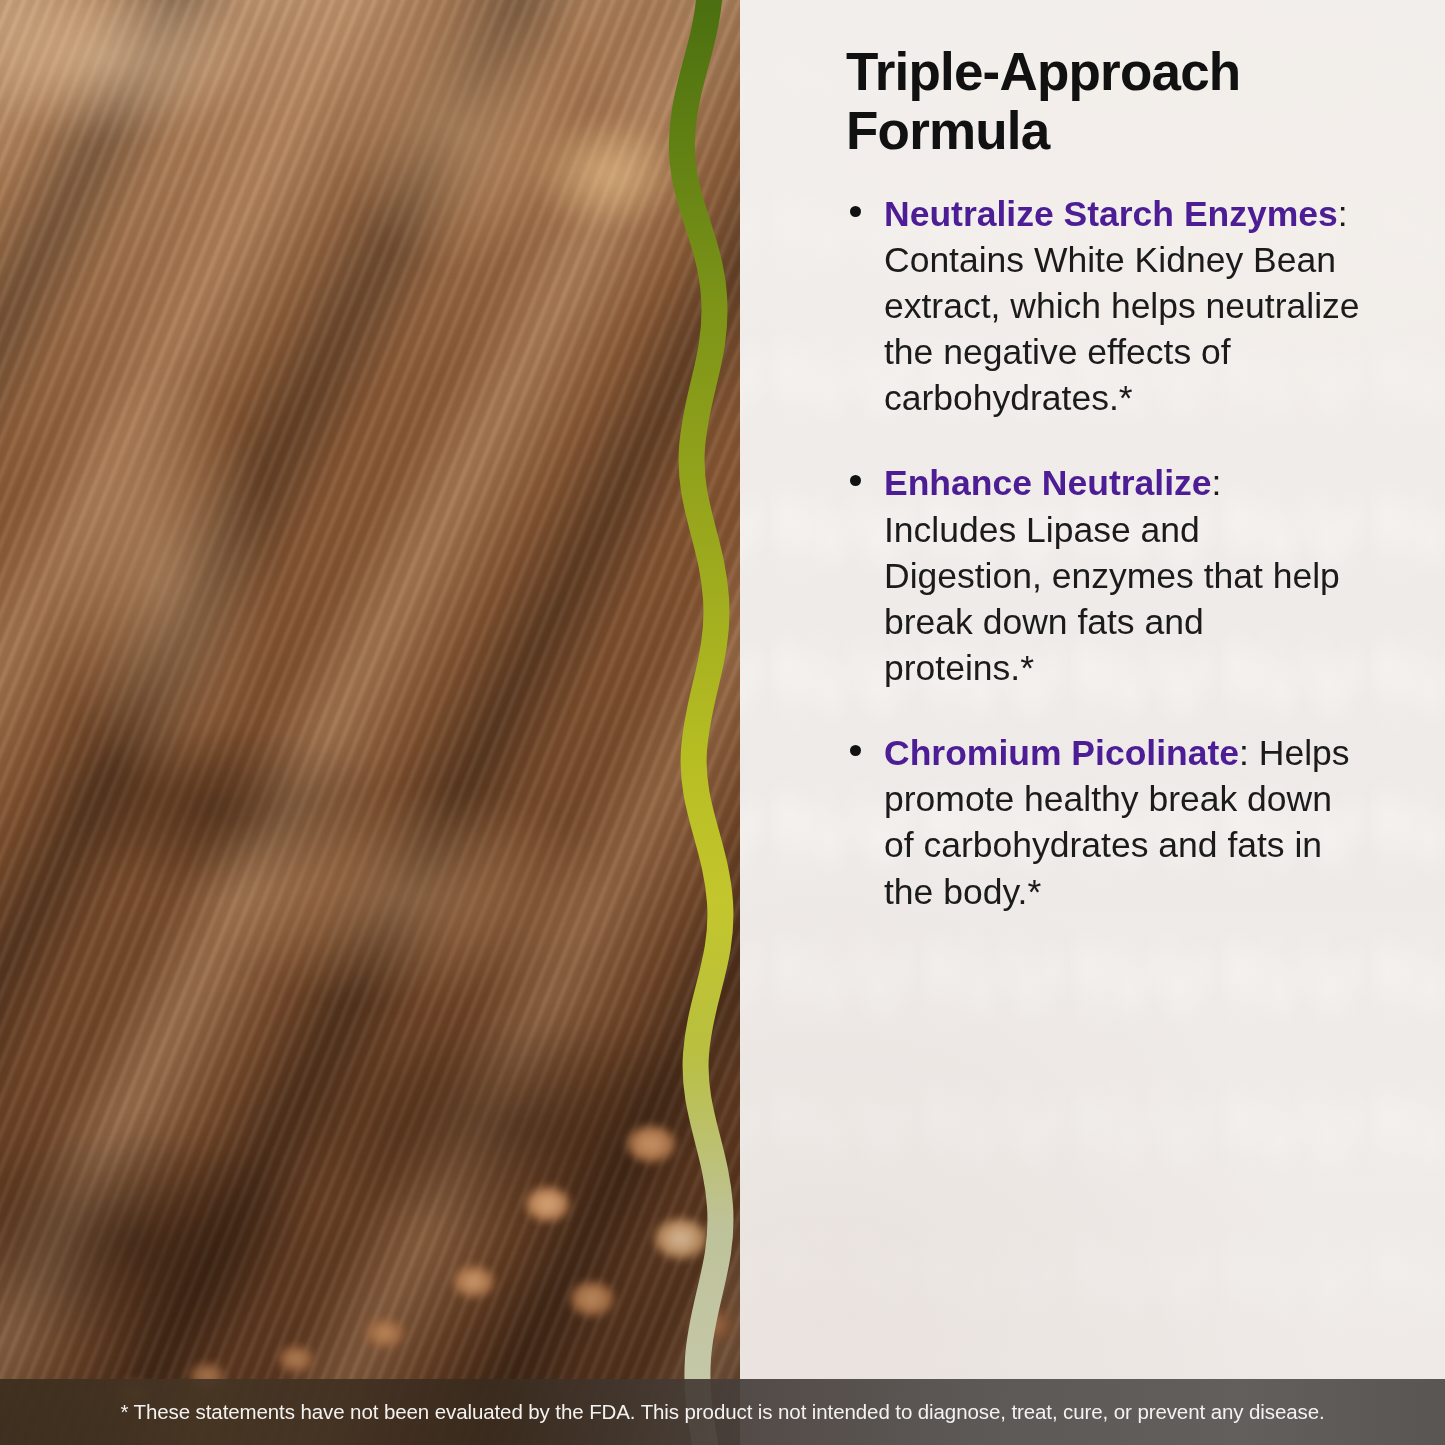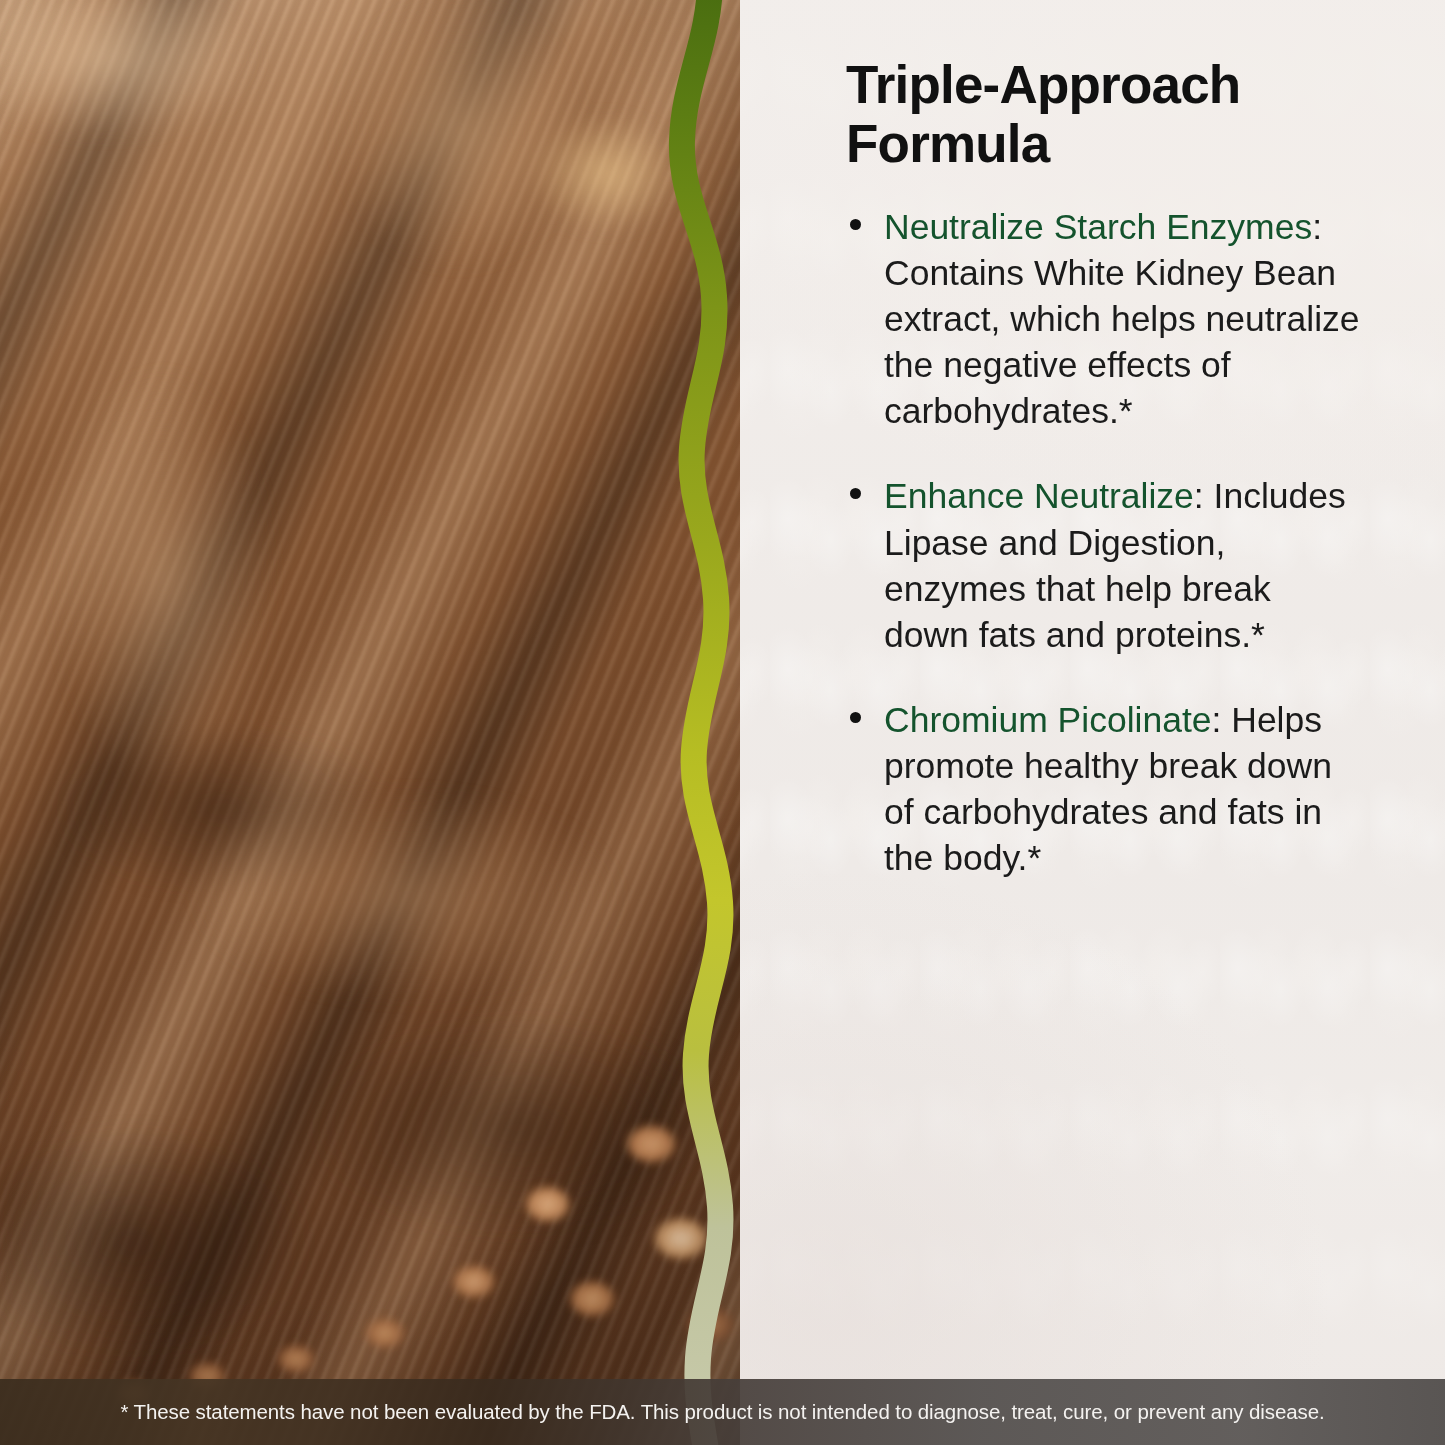--- a/index.html
+++ b/index.html
@@ -132,21 +132,21 @@
   .divider {
     position: absolute;
     left: 600px; top: 0;
     width: 220px; height: 1445px;
     pointer-events: none;
   }
 
   
   .content {
     position: absolute;
-    left: 846px; top: 55px;
+    left: 846px; top: 42px;
     width: 516px;
   }
   .title {
     font-size: 53px;
     line-height: 1.12;
     font-weight: 700;
     letter-spacing: -0.8px;
     color: #111111;
     margin: 0 0 30px 0;
     white-space: pre-line;
@@ -169,22 +169,22 @@
   .bullet .dot {
     position: absolute;
     left: 4px;
     top: 15px;
     width: 11px;
     height: 11px;
     border-radius: 50%;
     background: #111111;
   }
   .bullet .lead {
-    font-weight: 400;
-    color: #14532d;
+    font-weight: 700;
+    color: #4c1d95;
   }
 
   
   .footer {
     position: absolute;
     left: 0; bottom: 0;
     width: 1445px; height: 66px;
     background:
       linear-gradient(90deg,
         rgba(59,45,30,0.93) 0%,

